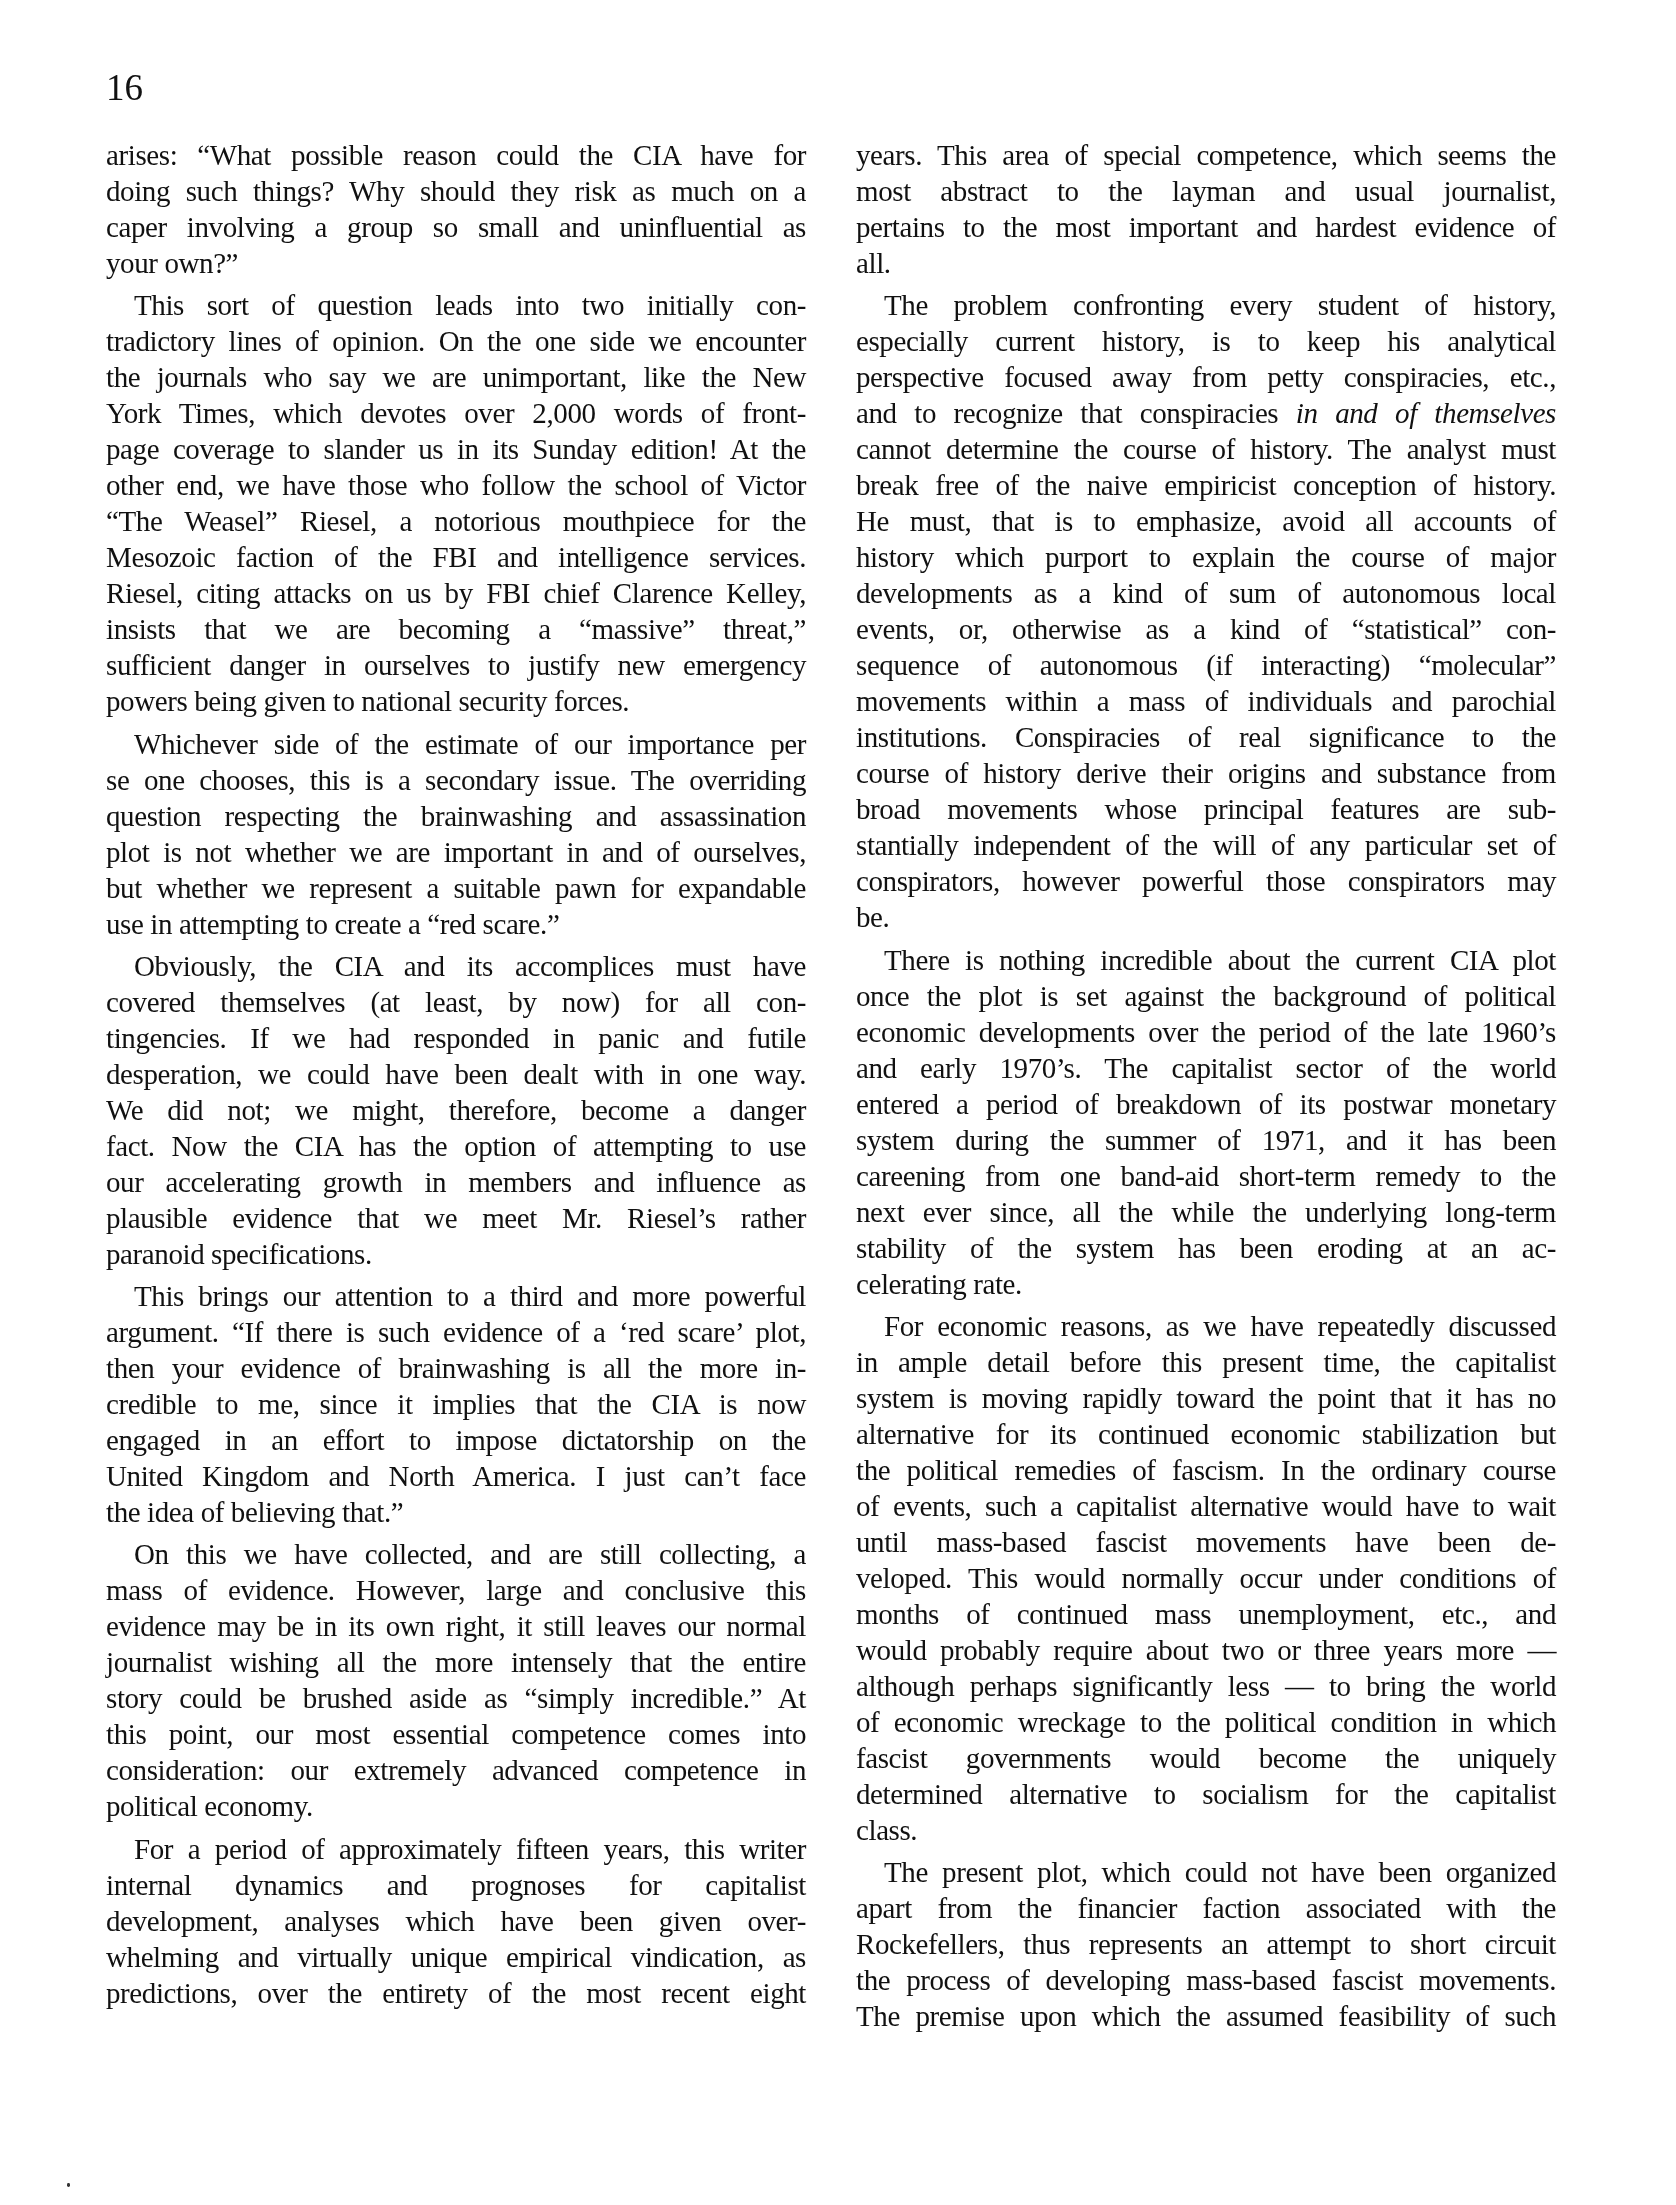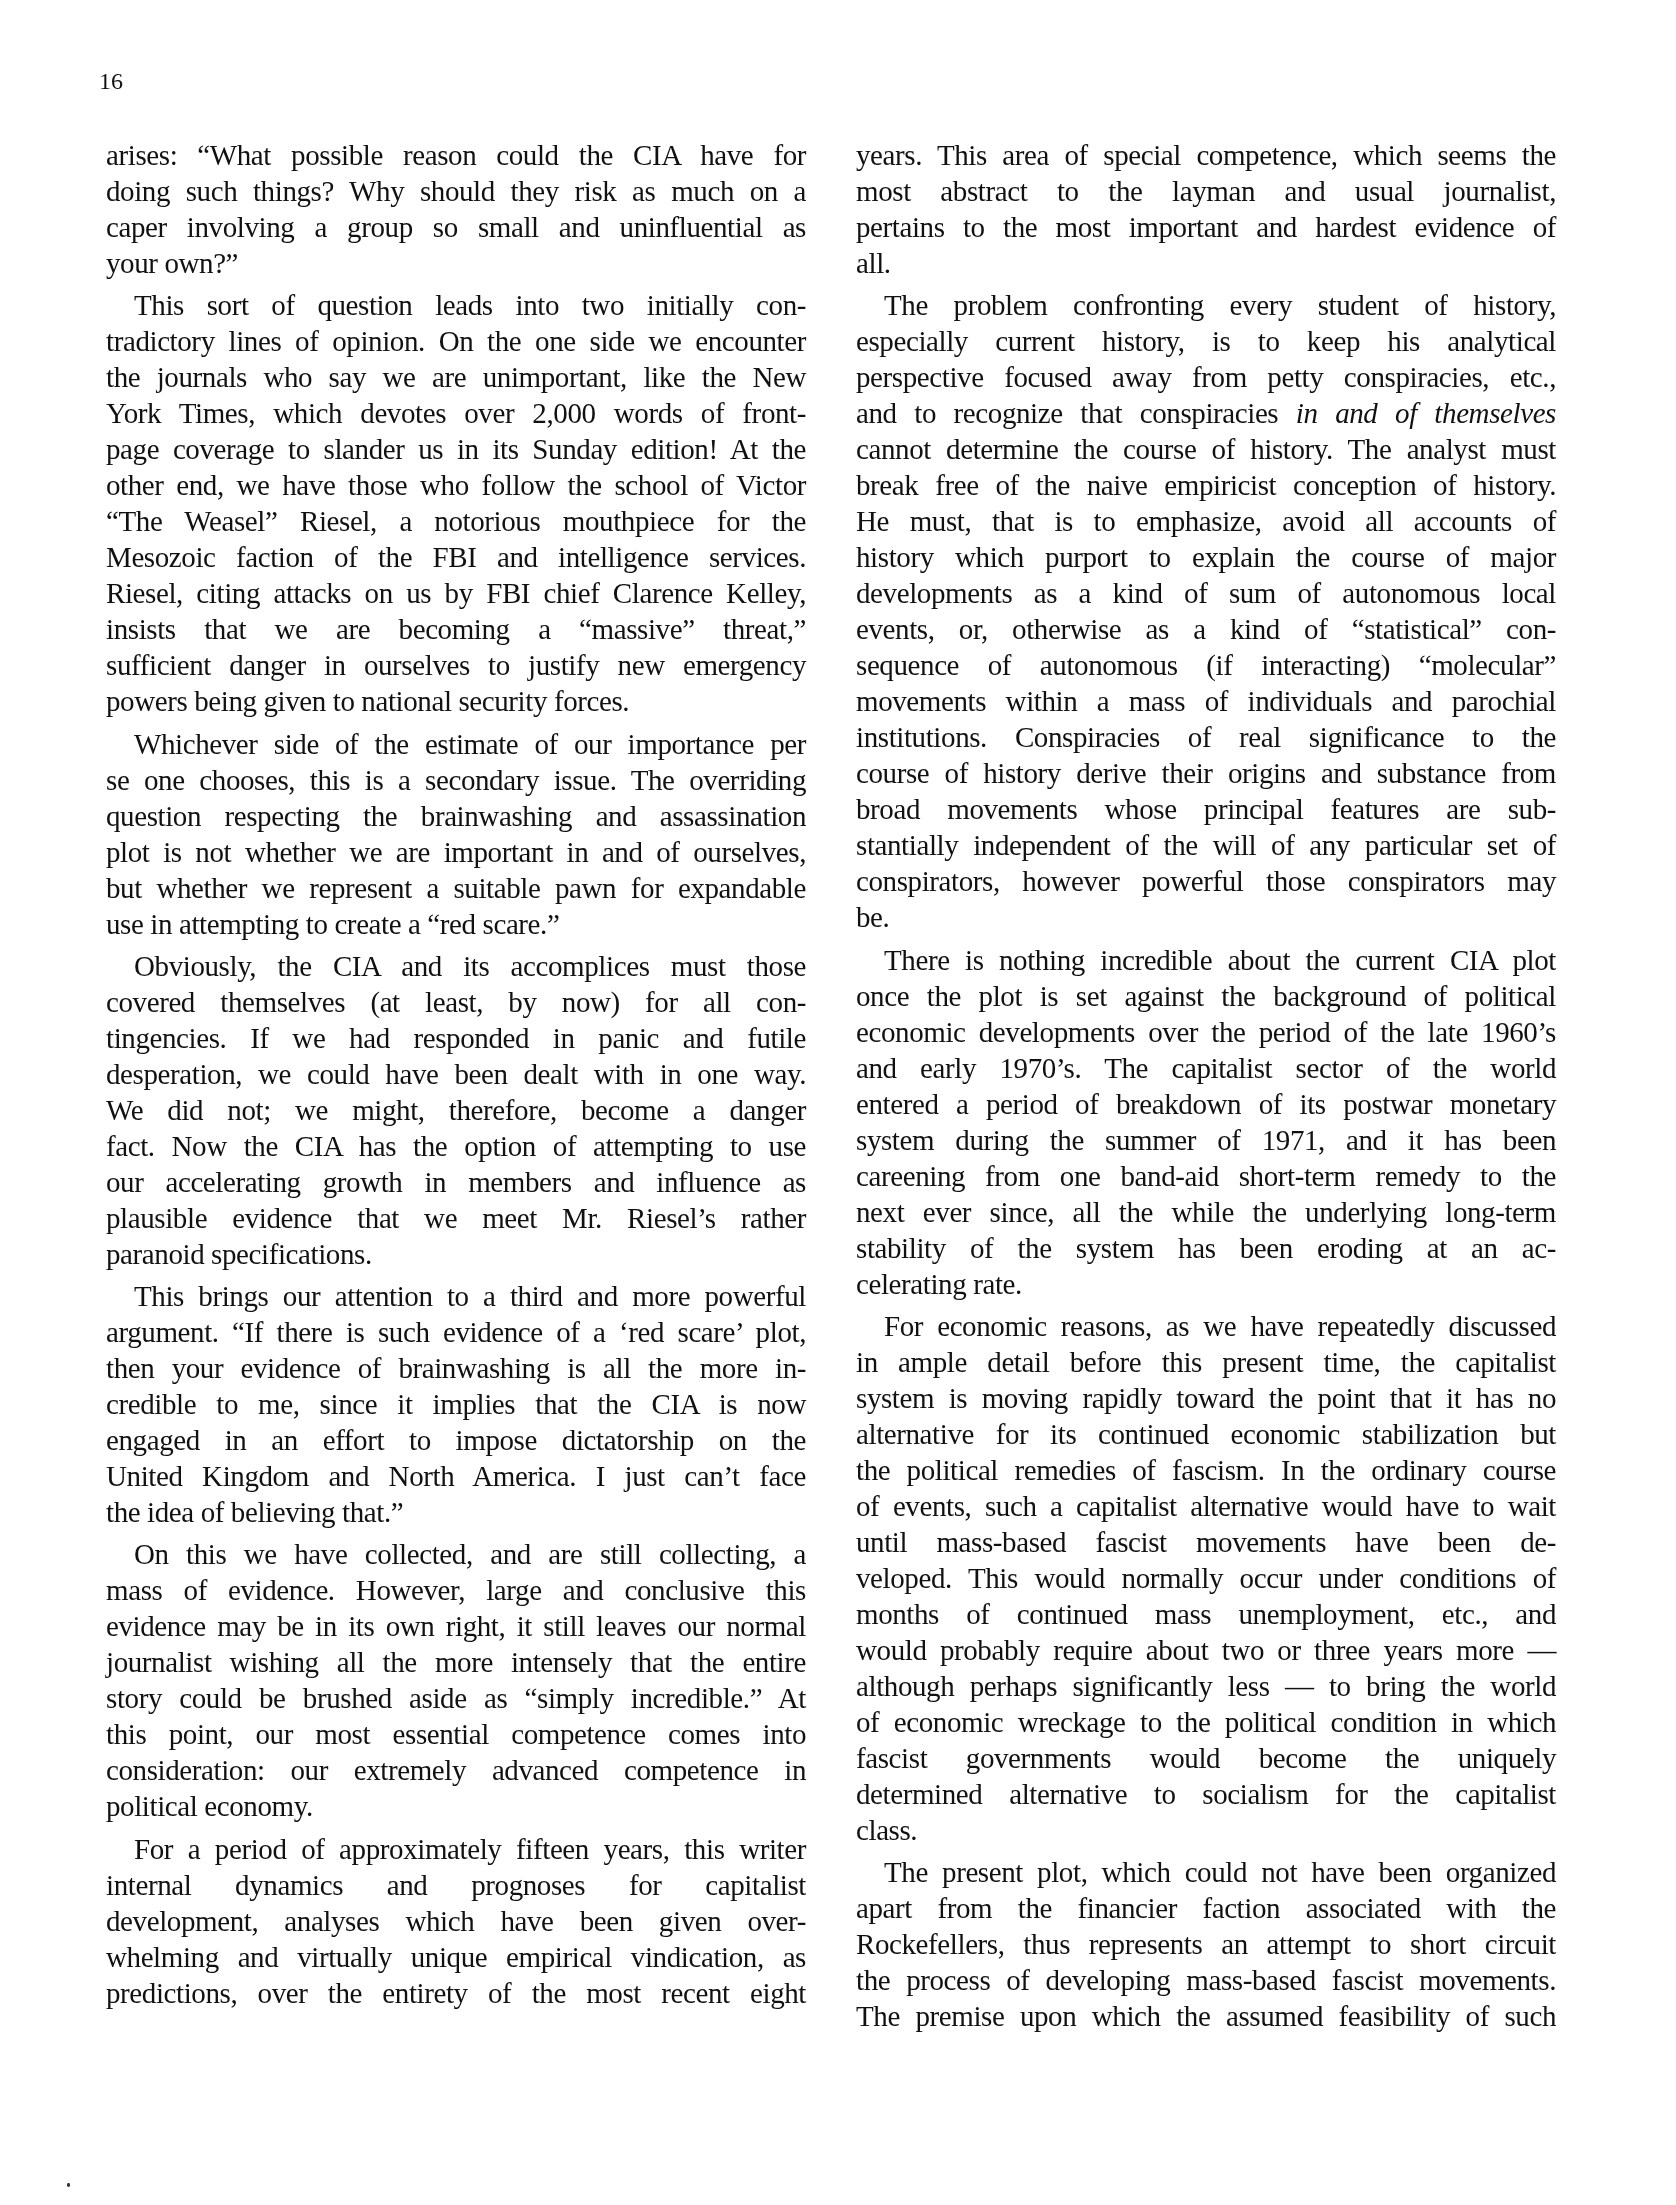--- a/index.html
+++ b/index.html
@@ -1,18 +1,18 @@
 <!DOCTYPE html>
 <html style="font-size:11.2px"><head>
 <meta charset="utf-8">
 <style>
   html, body { margin: 0; padding: 0; background: #ffffff; }
   body { width: 1676px; height: 2205px; position: relative; overflow: hidden;
          font-family: "Liberation Serif", "DejaVu Serif", serif; color: #111; }
-  .page-number { position: absolute; left: 99px; top: 69px; font-size: 24px; line-height: 1; }
+  .page-number { position: absolute; left: 106px; top: 69px; font-size: 37px; line-height: 1; }
   .column { position: absolute; top: 137px; width: 700px; }
   .col-left { left: 106px; }
   .col-right { left: 856px; }
   .para { margin: 0 0 6.3px 0; }
   .line { display: block; font-size: 29px; line-height: 36px; height: 36px;
           white-space: nowrap; text-align: justify; text-align-last: justify;
           letter-spacing: -0.4px; }
   .line.last { text-align-last: left; }
   .line.indent { padding-left: 28px; }
   .line i { }
@@ -46,21 +46,21 @@
     </div>
     <div class="para">
       <span class="line indent">Whichever side of the estimate of our importance per</span>
       <span class="line">se one chooses, this is a secondary issue. The overriding</span>
       <span class="line">question respecting the brainwashing and assassination</span>
       <span class="line">plot is not whether we are important in and of ourselves,</span>
       <span class="line">but whether we represent a suitable pawn for expandable</span>
       <span class="line last">use in attempting to create a “red scare.”</span>
     </div>
     <div class="para">
-      <span class="line indent">Obviously, the CIA and its accomplices must those</span>
+      <span class="line indent">Obviously, the CIA and its accomplices must have</span>
       <span class="line">covered themselves (at least, by now) for all con-</span>
       <span class="line">tingencies. If we had responded in panic and futile</span>
       <span class="line">desperation, we could have been dealt with in one way.</span>
       <span class="line">We did not; we might, therefore, become a danger</span>
       <span class="line">fact. Now the CIA has the option of attempting to use</span>
       <span class="line">our accelerating growth in members and influence as</span>
       <span class="line">plausible evidence that we meet Mr. Riesel’s rather</span>
       <span class="line last">paranoid specifications.</span>
     </div>
     <div class="para">

